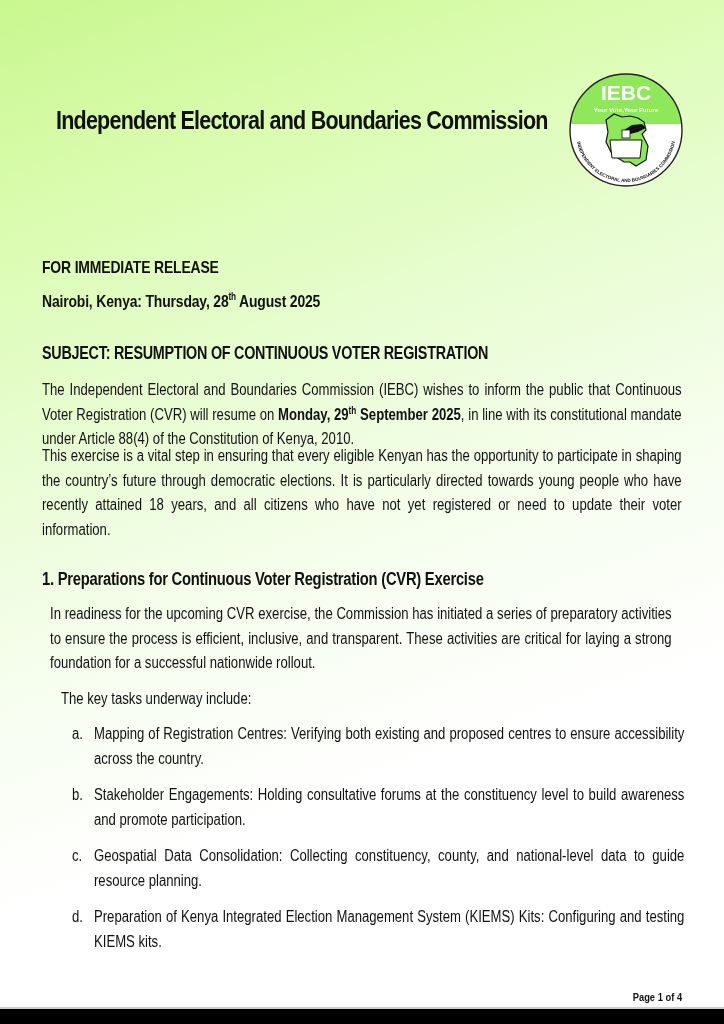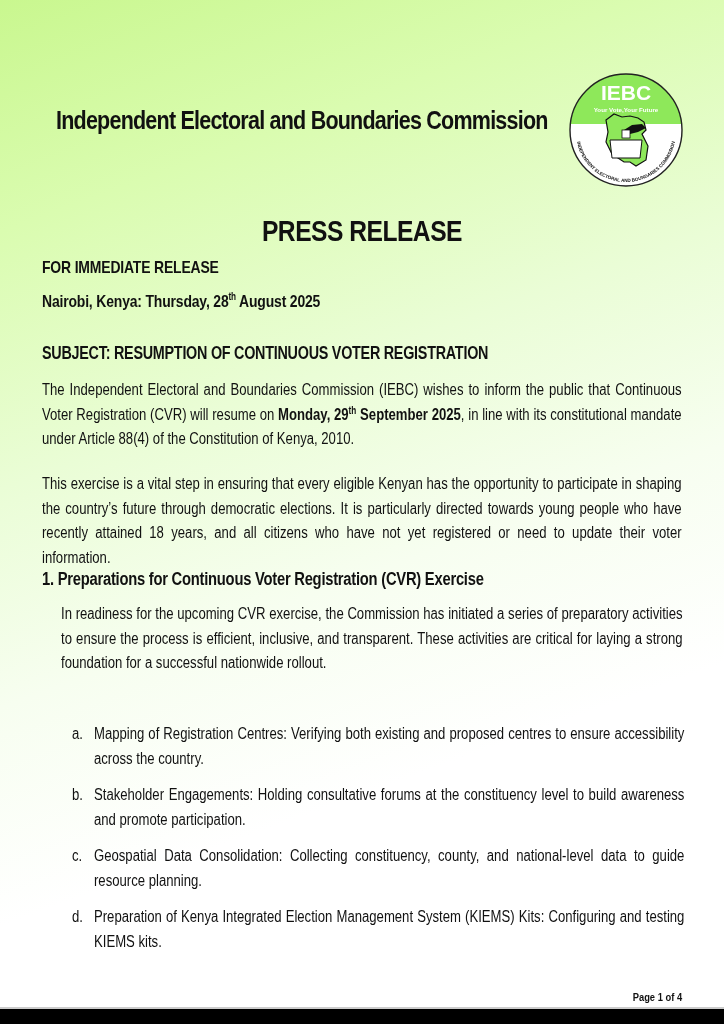--- a/index.html
+++ b/index.html
@@ -60,41 +60,43 @@
     <text x="60" y="42" text-anchor="middle" fill="#fff" font-size="6.2" font-weight="bold" font-family="Liberation Sans, sans-serif">Your Vote,Your Future</text>
     <path d="M40 50 L48 44 L56 47 L64 46 L72 48 L78 52 L80 60 L76 64 L82 76 L80 90 L70 96 L64 92 L58 92 L46 84 L40 72 L42 62 Z" fill="#8ee85a" stroke="#111" stroke-width="1.2"></path>
     <path d="M58 60 L66 55 L76 54 L80 58 L72 62 L64 64 Z" fill="#111"></path>
     <rect x="56" y="60" width="8" height="8" fill="#fff" stroke="#111" stroke-width="0.8"></rect>
     <path d="M44 70 L76 70 L74 88 L46 88 Z" fill="#fff" stroke="#111" stroke-width="1"></path>
     <text font-size="4.6" font-weight="bold" fill="#111" font-family="Liberation Sans, sans-serif">
       <textPath href="#ring" startOffset="50%" text-anchor="middle">INDEPENDENT ELECTORAL AND BOUNDARIES COMMISSION</textPath>
     </text>
   </svg>
 
-  <div class="title"><span>PRESS RELEASE</span></div>
 
   <div class="meta" style="top:258px">FOR IMMEDIATE RELEASE</div>
   <div class="meta" style="top:292px"><span>Nairobi, Kenya: Thursday, 28</span><sup>th</sup><span> August 2025</span></div>
 
   <div class="subject">SUBJECT:  RESUMPTION OF CONTINUOUS VOTER REGISTRATION</div>
 
   <div class="para" style="top:378px">
     <span class="inner"><span>The Independent Electoral and Boundaries Commission (IEBC) wishes to inform the public that Continuous Voter Registration (CVR) will resume on </span><b><span>Monday, 29</span><sup>th</sup><span> September 2025</span></b><span>, in line with its constitutional mandate under Article 88(4) of the Constitution of Kenya, 2010.</span></span>
   </div>
 
-  <div class="para" style="top:472px">
+  <div class="para" style="top:444px">
     <span class="inner">This exercise is a vital step in ensuring that every eligible Kenyan has the opportunity to participate in shaping the country’s future through democratic elections. It is particularly directed towards young people who have recently attained 18 years, and all citizens who have not yet registered or need to update their voter information.</span>
   </div>
 
   <div class="section">1. Preparations for Continuous Voter Registration (CVR) Exercise</div>
 
-  <div class="para" style="top:602px; left:61px; width:622px">
+  <div class="para" style="top:602px; left:50px; width:622px">
     <span class="inner" style="width:758px">In readiness for the upcoming CVR exercise, the Commission has initiated a series of preparatory activities to ensure the process is efficient, inclusive, and transparent. These activities are critical for laying a strong foundation for a successful nationwide rollout.</span>
   </div>
 
+  <div class="para" style="top:687px; left:61px">
+    <span class="inner">The key tasks underway include:</span>
+  </div>
 
   <div class="list" style="top:722px">
     <div class="li li-wrap">
       <span class="marker">a.</span>
       <span class="text">Mapping of Registration Centres: Verifying both existing and proposed centres to ensure accessibility across the country.</span>
     </div>
     <div class="li li-wrap">
       <span class="marker">b.</span>
       <span class="text">Stakeholder Engagements: Holding consultative forums at the constituency level to build awareness and promote participation.</span>
     </div>

